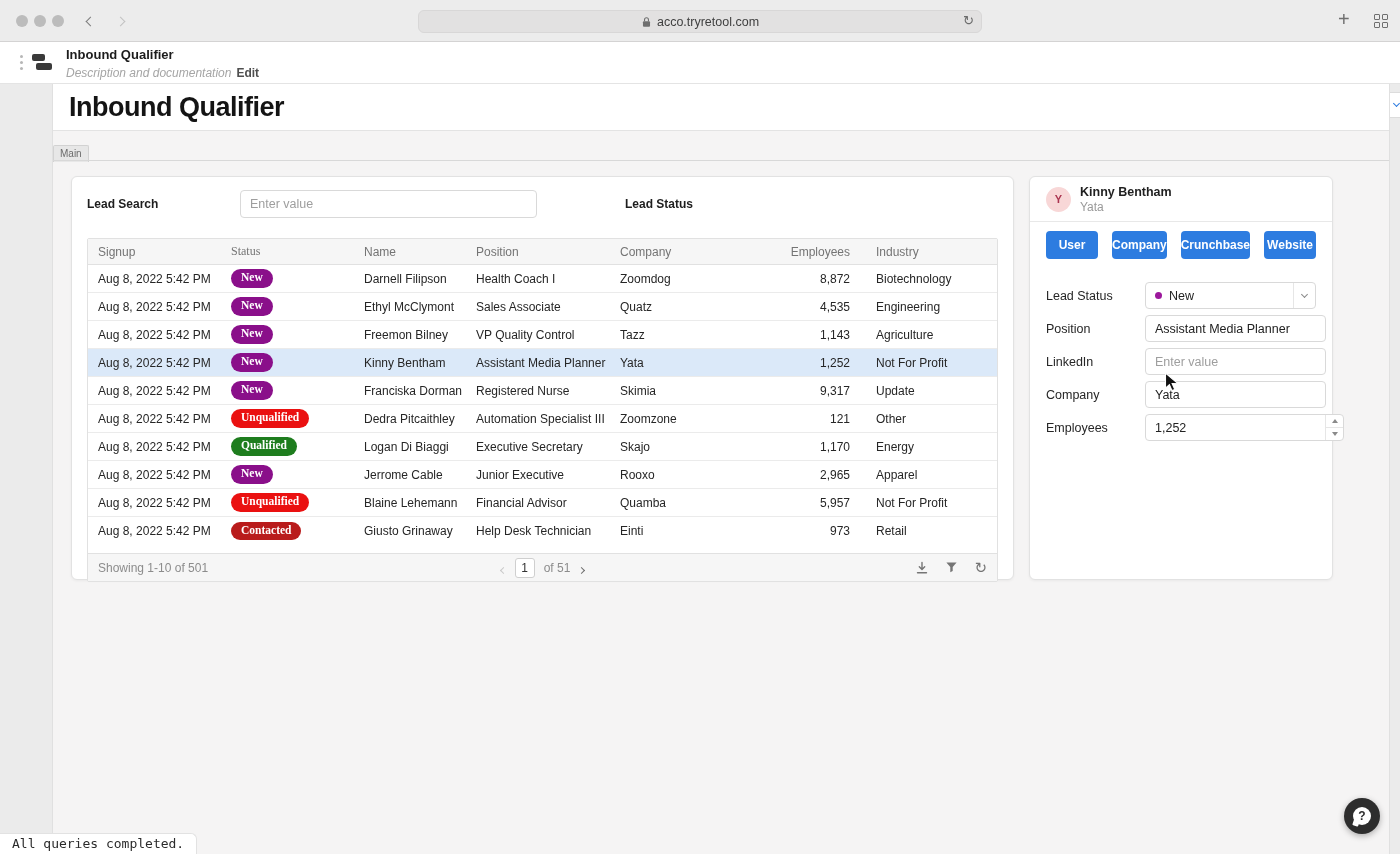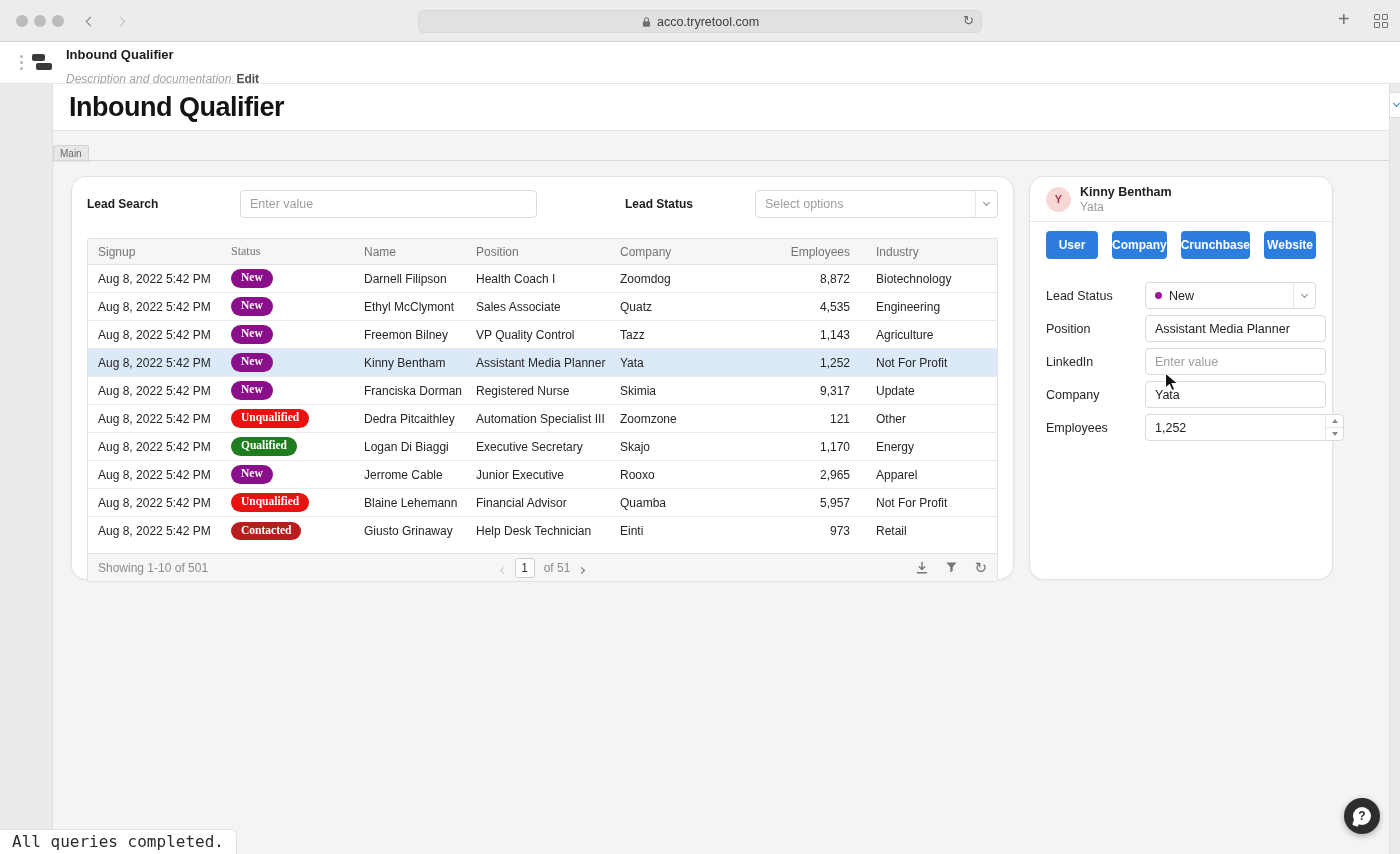--- a/index.html
+++ b/index.html
@@ -20,21 +20,21 @@
 
   
   .editor-header { position:absolute; left:0; top:42px; width:1400px; height:42px; background:#ffffff; border-bottom:1px solid #e4e4e4; }
   .drag-dots { position:absolute; left:20px; top:13px; width:3px; height:3px; border-radius:50%; background:#b7b7b7; box-shadow:0 6px 0 #b7b7b7, 0 12px 0 #b7b7b7; }
   .app-icon { position:absolute; left:32px; top:11px; width:22px; height:20px; }
   .app-icon i { position:absolute; background:#3a3a3a; border-radius:2px; }
   .app-icon .b1 { left:0; top:1px; width:13px; height:7px; }
   .app-icon .b2 { left:4px; top:10px; width:16px; height:7px; }
   .hd-title { position:absolute; left:66px; top:5px; }
   .hd-title .t { font-size:13px; font-weight:700; color:#1c1c1c; }
-  .hd-title .sub { font-size:12px; color:#a5a5a5; font-style:italic; margin-top:10px; }
+  .hd-title .sub { font-size:12px; color:#a5a5a5; font-style:italic; margin-top:4px; }
   .hd-title .sub b { font-style:normal; color:#4f4f4f; font-weight:600; margin-left:5px; }
   .panel-toggles { position:absolute; left:556px; top:55px; display:flex; gap:9px; }
   .ptog { width:16px; height:13px; border:1.6px solid #8f8f8f; border-radius:3px; position:relative; }
   .ptog::before { content:''; position:absolute; background:#8f8f8f; }
   .ptog.left-p::before { left:1px; top:1px; bottom:1px; width:4px; border-radius:1px; }
   .ptog.bottom-p::before { left:1px; right:1px; bottom:1px; height:3px; border-radius:1px; }
   .ptog.right-p::before { right:1px; top:1px; bottom:1px; width:4px; border-radius:1px; }
   .zoom-group { position:absolute; left:638px; top:52px; display:flex; align-items:center; gap:7px; }
   .zbtn { width:21px; height:21px; border-radius:5px; background:#ededed; display:flex; align-items:center; justify-content:center; font-size:14px; color:#4a4a4a; }
   .zbtn.dis { background:#f5f5f5; color:#bdbdbd; }
@@ -50,21 +50,21 @@
   .preview-caret { width:21px; border-left:1px solid #e6e6e6; display:flex; align-items:center; justify-content:center; color:#2d7ce0; }
   .preview-caret .chev { width:5px; height:5px; }
 
   
   .app-frame { position:absolute; left:52px; top:84px; width:1338px; height:770px; background:#f5f4f4; border-left:1px solid #e0e0e0; border-right:1px solid #e0e0e0; }
   .title-strip { position:absolute; left:0; top:0; width:100%; height:47px; background:#fff; border-bottom:1px solid #e3e3e3; display:flex; align-items:center; }
   .page-title { font-size:27px; font-weight:800; letter-spacing:-0.5px; color:#141414; padding-left:16px; }
   .main-tag { position:absolute; left:0; top:61px; background:#e7e7e7; border:1px solid #d2d2d2; border-bottom:none; border-radius:2px 2px 0 0; font-size:10px; color:#6b6b6b; padding:2px 6px 3px; }
   .frame-outline { position:absolute; left:0; right:0; top:76px; bottom:0; border-top:1px solid #d8d8d8; }
 
-  .card { position:absolute; background:#fff; border:1px solid #e2e2e2; border-radius:15px; box-shadow:0 1px 3px rgba(0,0,0,0.05); }
+  .card { position:absolute; background:#fff; border:1px solid #e2e2e2; border-radius:6px; box-shadow:0 1px 3px rgba(0,0,0,0.05); }
   .table-card { left:18px; top:92px; width:943px; height:404px; padding:8px 15px; }
   .detail-card { left:976px; top:92px; width:304px; height:404px; }
 
   
   .filters { display:flex; align-items:center; height:28px; margin-top:5px; }
   .f-label { font-size:12px; font-weight:700; color:#1e1e1e; }
   .f-label.search { width:153px; }
   .f-input { width:297px; height:28px; border:1px solid #d9d9d9; border-radius:4px; font-size:12.5px; padding:0 9px; color:#222; font-family:inherit; background:#fff; }
   .f-input::placeholder, .d-input::placeholder { color:#9e9e9e; }
   .f-label.status { margin-left:88px; width:130px; }
@@ -110,21 +110,21 @@
   .sel-val { flex:1; font-size:12.5px; color:#222; padding:0 7px; }
   .stepper { width:18px; height:100%; border-left:1px solid #e6e6e6; display:flex; flex-direction:column; }
   .step { flex:1; display:flex; align-items:center; justify-content:center; color:#8a8a8a; }
   .step + .step { border-top:1px solid #e6e6e6; }
   .tri-up { width:0; height:0; border-left:3.5px solid transparent; border-right:3.5px solid transparent; border-bottom:4.5px solid #8a8a8a; }
   .tri-down { width:0; height:0; border-left:3.5px solid transparent; border-right:3.5px solid transparent; border-top:4.5px solid #8a8a8a; }
   .update-btn { margin:35px 16px 0; height:27px; background:#2d7ce0; border-radius:4px; color:#fff; font-size:12.5px; font-weight:600; display:flex; align-items:center; justify-content:center; }
 
   
   .cursor { position:absolute; left:1164px; top:372px; z-index:50; }
-  .statusbar { position:absolute; left:0; bottom:0; background:#fff; border:1px solid #e2e2e2; border-left:none; border-bottom:none; border-radius:0 6px 0 0; padding:2px 12px 3px; font-family:"DejaVu Sans Mono","Liberation Mono",monospace; font-size:16px; color:#2b2b2b; z-index:40; }
+  .statusbar { position:absolute; left:0; bottom:0; background:#fff; border:1px solid #e2e2e2; border-left:none; border-bottom:none; border-radius:0 6px 0 0; padding:2px 12px 3px; font-family:"DejaVu Sans Mono","Liberation Mono",monospace; font-size:13px; color:#2b2b2b; z-index:40; }
   .help-fab { position:absolute; left:1344px; top:798px; width:36px; height:36px; border-radius:50%; background:#2d2d2d; box-shadow:0 2px 6px rgba(0,0,0,0.3); display:flex; align-items:center; justify-content:center; z-index:40; }
   .bubble { position:relative; width:18px; height:18px; background:#fff; border-radius:50%; display:flex; align-items:center; justify-content:center; font-size:12px; font-weight:700; color:#2d2d2d; }
   .bubble::after { content:''; position:absolute; left:0; bottom:-1px; width:6px; height:6px; background:#fff; transform:rotate(18deg); border-radius:1px; }
 </style>
 </head>
 <body>
 
 <div class="chrome">
   <span class="traffic" style="left:16px"></span>
   <span class="traffic" style="left:34px"></span>
@@ -195,26 +195,20 @@
     <div class="page-title">Inbound Qualifier</div>
   </div>
   <span class="main-tag">Main</span>
   <div class="frame-outline"></div>
 
   <div class="card table-card">
     <div class="filters">
       <span class="f-label search">Lead Search</span>
       <input class="f-input" placeholder="Enter value" style="">
       <span class="f-label status">Lead Status</span>
-      <div class="f-select">
-        <span class="ph">Select options</span>
-        <span class="chev-seg">
-            <span class="chev down"></span>
-          </span>
-      </div>
     </div>
 
     <div class="lead-table">
       <div class="t-head">
         <span class="cell c-signup">Signup</span>
         <span class="cell c-status">Status</span>
         <span class="cell c-name">Name</span>
         <span class="cell c-position">Position</span>
         <span class="cell c-company">Company</span>
         <span class="cell c-emp">Employees</span>

